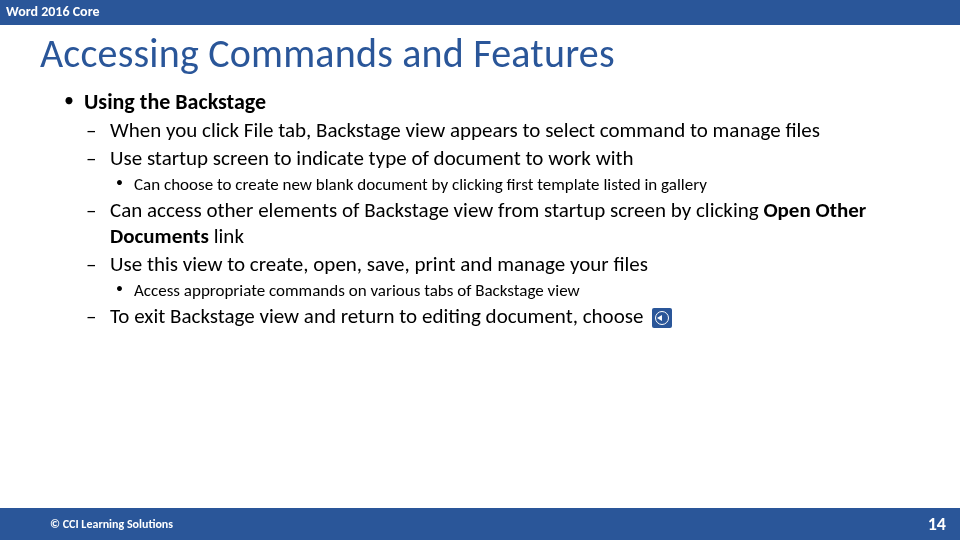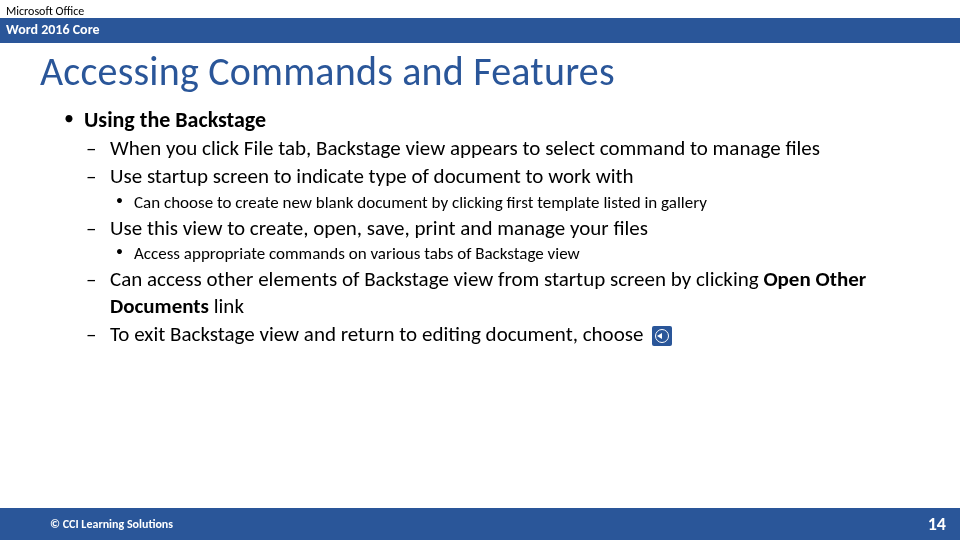--- a/index.html
+++ b/index.html
@@ -46,45 +46,44 @@
   }
 
   .footer { background: #2a5699; color: #fff; display: flex; justify-content: space-between; align-items: center; padding: 5px 14px 5px 50px; font-size: 12px; font-weight: bold; }
   .footer .page { font-size: 18px; }
 </style>
 </head>
 <body>
 
 <div class="slide">
 
-  <div class="top-strip">Microsoft Office</div>
   <div class="header-bar">Word 2016 Core</div>
 
   <div class="title">Accessing Commands and Features</div>
 
   <div class="body">
     <ul class="lvl1">
       <li>
         <span>Using the Backstage</span>
         <ul class="lvl2">
           <li>When you click File tab, Backstage view appears to select command to manage files</li>
           <li>
             <span>Use startup screen to indicate type of document to work with</span>
             <ul class="lvl3">
               <li>Can choose to create new blank document by clicking first template listed in gallery</li>
             </ul>
           </li>
           <li>
+            <span>Can access other elements of Backstage view from startup screen by clicking </span><span class="bold">Open Other Documents</span><span> link</span>
+          </li>
+          <li>
             <span>Use this view to create, open, save, print and manage your files</span>
             <ul class="lvl3">
               <li>Access appropriate commands on various tabs of Backstage view</li>
             </ul>
-          </li>
-          <li>
-            <span>Can access other elements of Backstage view from startup screen by clicking </span><span class="bold">Open Other Documents</span><span> link</span>
           </li>
           <li>
             <span>To exit Backstage view and return to editing document, choose </span><span class="back-icon"></span>
           </li>
         </ul>
       </li>
     </ul>
   </div>
 
   <div class="footer">

